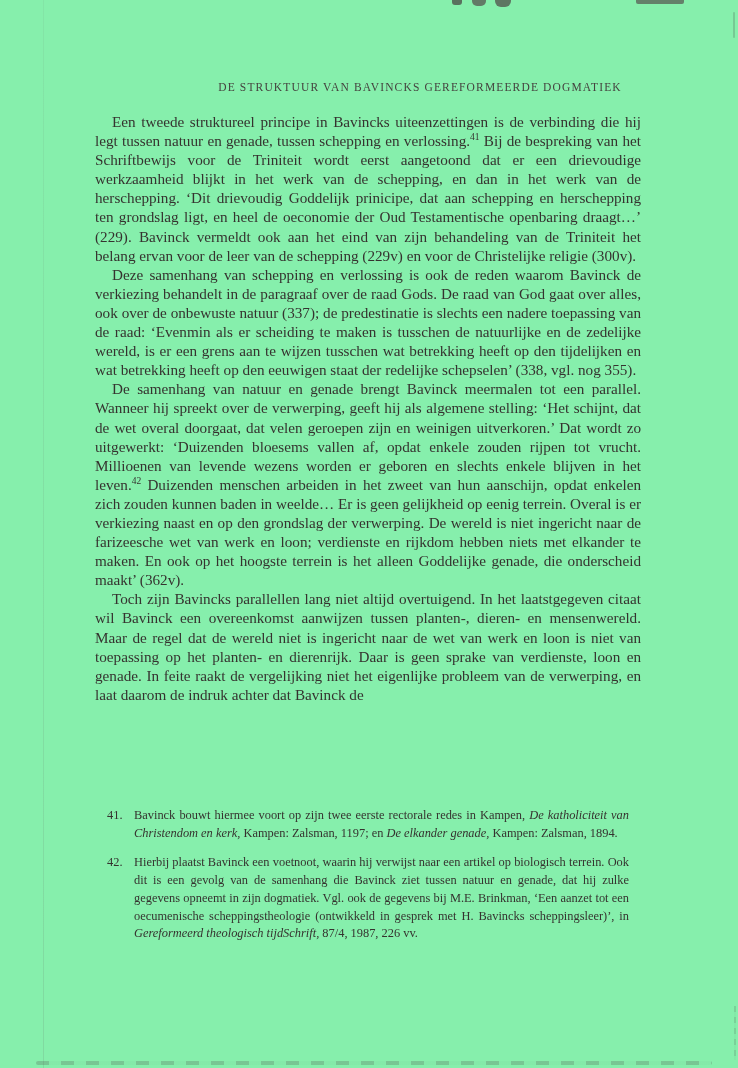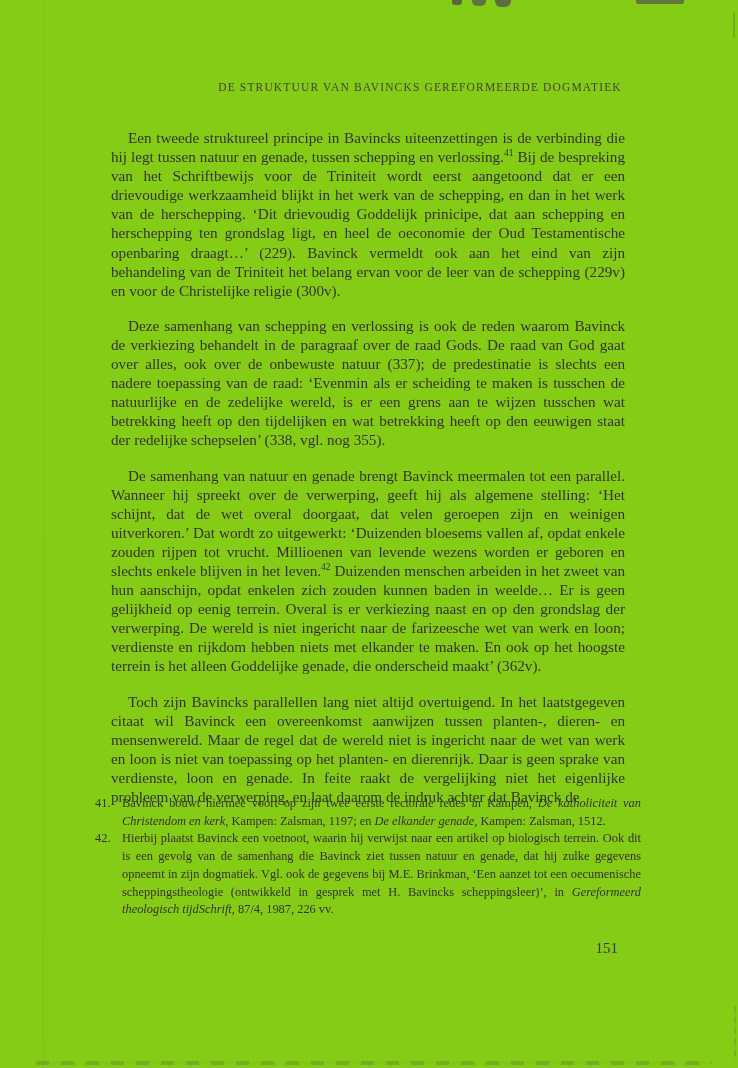--- a/index.html
+++ b/index.html
@@ -1,44 +1,44 @@
 <!DOCTYPE html>
 <html><head>
 <meta charset="utf-8">
 <style>
   html,body{margin:0;padding:0;background:#e9e9e7;}
   .page{
     position:relative;
     width:738px;height:1068px;
-    background:#84cc16;
+    background:#86efac;
     font-family:"Liberation Serif","DejaVu Serif",serif;
     color:#35332f;
     overflow:hidden;
     box-sizing:border-box;
   }
   .running-head{
     position:absolute;top:81px;left:200px;width:440px;
     text-align:center;
     font-size:11.5px;letter-spacing:1.15px;
     color:#45433f;
     white-space:nowrap;
   }
   .body-text{
     position:absolute;top:112px;left:95px;width:546px;
     font-size:15.2px;line-height:19.1px;
     text-align:justify;
   }
-  .body-text p{margin:16px;text-indent:17px;}
+  .body-text p{margin:0;text-indent:17px;}
   .body-text sup{font-size:9.5px;line-height:0;vertical-align:super;}
   .footnotes{
     position:absolute;top:795px;left:95px;width:546px;
     font-size:12.4px;line-height:17.7px;
     text-align:justify;
   }
-  .footnote{position:relative;padding-left:27px;margin:0;}
+  .footnote{position:relative;padding-left:27px;margin:12px;}
   .fn-num{position:absolute;left:0;top:0;}
   .fn-italic{font-style:italic;}
   .page-number{
     position:absolute;top:940px;left:95px;width:523px;
     text-align:right;font-size:15px;color:#3b3936;
   }
   
   .artifact{position:absolute;pointer-events:none;}
   .smudge-top-1{
     left:452px;top:0;width:10px;height:5px;
@@ -74,25 +74,24 @@
   <div class="running-head">DE STRUKTUUR VAN BAVINCKS GEREFORMEERDE DOGMATIEK</div>
 
   <div class="body-text">
       <p><span>Een tweede struktureel principe in Bavincks uiteenzettingen is de verbinding die hij legt tussen natuur en genade, tussen schepping en verlossing.</span><sup>41</sup><span> Bij de bespreking van het Schriftbewijs voor de Triniteit wordt eerst aangetoond dat er een drievoudige werkzaamheid blijkt in het werk van de schepping, en dan in het werk van de herschepping. ‘Dit drievoudig Goddelijk prinicipe, dat aan schepping en herschepping ten grondslag ligt, en heel de oeconomie der Oud Testamentische openbaring draagt…’ (229). Bavinck vermeldt ook aan het eind van zijn behandeling van de Triniteit het belang ervan voor de leer van de schepping (229v) en voor de Christelijke religie (300v).</span></p>
       <p><span>Deze samenhang van schepping en verlossing is ook de reden waarom Bavinck de verkiezing behandelt in de paragraaf over de raad Gods. De raad van God gaat over alles, ook over de onbewuste natuur (337); de predestinatie is slechts een nadere toepassing van de raad: ‘Evenmin als er scheiding te maken is tusschen de natuurlijke en de zedelijke wereld, is er een grens aan te wijzen tusschen wat betrekking heeft op den tijdelijken en wat betrekking heeft op den eeuwigen staat der redelijke schepselen’ (338, vgl. nog 355).</span></p>
       <p><span>De samenhang van natuur en genade brengt Bavinck meermalen tot een parallel. Wanneer hij spreekt over de verwerping, geeft hij als algemene stelling: ‘Het schijnt, dat de wet overal doorgaat, dat velen geroepen zijn en weinigen uitverkoren.’ Dat wordt zo uitgewerkt: ‘Duizenden bloesems vallen af, opdat enkele zouden rijpen tot vrucht. Millioenen van levende wezens worden er geboren en slechts enkele blijven in het leven.</span><sup>42</sup><span> Duizenden menschen arbeiden in het zweet van hun aanschijn, opdat enkelen zich zouden kunnen baden in weelde… Er is geen gelijkheid op eenig terrein. Overal is er verkiezing naast en op den grondslag der verwerping. De wereld is niet ingericht naar de farizeesche wet van werk en loon; verdienste en rijkdom hebben niets met elkander te maken. En ook op het hoogste terrein is het alleen Goddelijke genade, die onderscheid maakt’ (362v).</span></p>
       <p><span>Toch zijn Bavincks parallellen lang niet altijd overtuigend. In het laatstgegeven citaat wil Bavinck een overeenkomst aanwijzen tussen planten-, dieren- en mensenwereld. Maar de regel dat de wereld niet is ingericht naar de wet van werk en loon is niet van toepassing op het planten- en dierenrijk. Daar is geen sprake van verdienste, loon en genade. In feite raakt de vergelijking niet het eigenlijke probleem van de verwerping, en laat daarom de indruk achter dat Bavinck de</span></p>
     </div>
 
   <div class="footnotes">
-      <div class="footnote"><span class="fn-num">41.</span><span><span>Bavinck bouwt hiermee voort op zijn twee eerste rectorale redes in Kampen, </span><span class="fn-italic">De katholiciteit van Christendom en kerk,</span><span> Kampen: Zalsman, 1197; en </span><span class="fn-italic">De elkander genade,</span><span> Kampen: Zalsman, 1512.</span></span></div>
+      <div class="footnote"><span class="fn-num">41.</span><span><span>Bavinck bouwt hiermee voort op zijn twee eerste rectorale redes in Kampen, </span><span class="fn-italic">De katholiciteit van Christendom en kerk,</span><span> Kampen: Zalsman, 1197; en </span><span class="fn-italic">De elkander genade,</span><span> Kampen: Zalsman, 1894.</span></span></div>
       <div class="footnote"><span class="fn-num">42.</span><span><span>Hierbij plaatst Bavinck een voetnoot, waarin hij verwijst naar een artikel op biologisch terrein. Ook dit is een gevolg van de samenhang die Bavinck ziet tussen natuur en genade, dat hij zulke gegevens opneemt in zijn dogmatiek. Vgl. ook de gegevens bij M.E. Brinkman, ‘Een aanzet tot een oecumenische scheppingstheologie (ontwikkeld in gesprek met H. Bavincks scheppingsleer)’, in </span><span class="fn-italic">Gereformeerd theologisch tijdSchrift,</span><span> 87/4, 1987, 226 vv.</span></span></div>
     </div>
 
-  <div class="page-number">151</div>
 
   <div class="artifact smudge-top-1"></div>
   <div class="artifact smudge-top-2"></div>
   <div class="artifact edge-line-left"></div>
   <div class="artifact edge-mark-right-top"></div>
   <div class="artifact edge-mark-right-bottom"></div>
   <div class="artifact band-bottom"></div>
 </div>
 
 </body></html>

